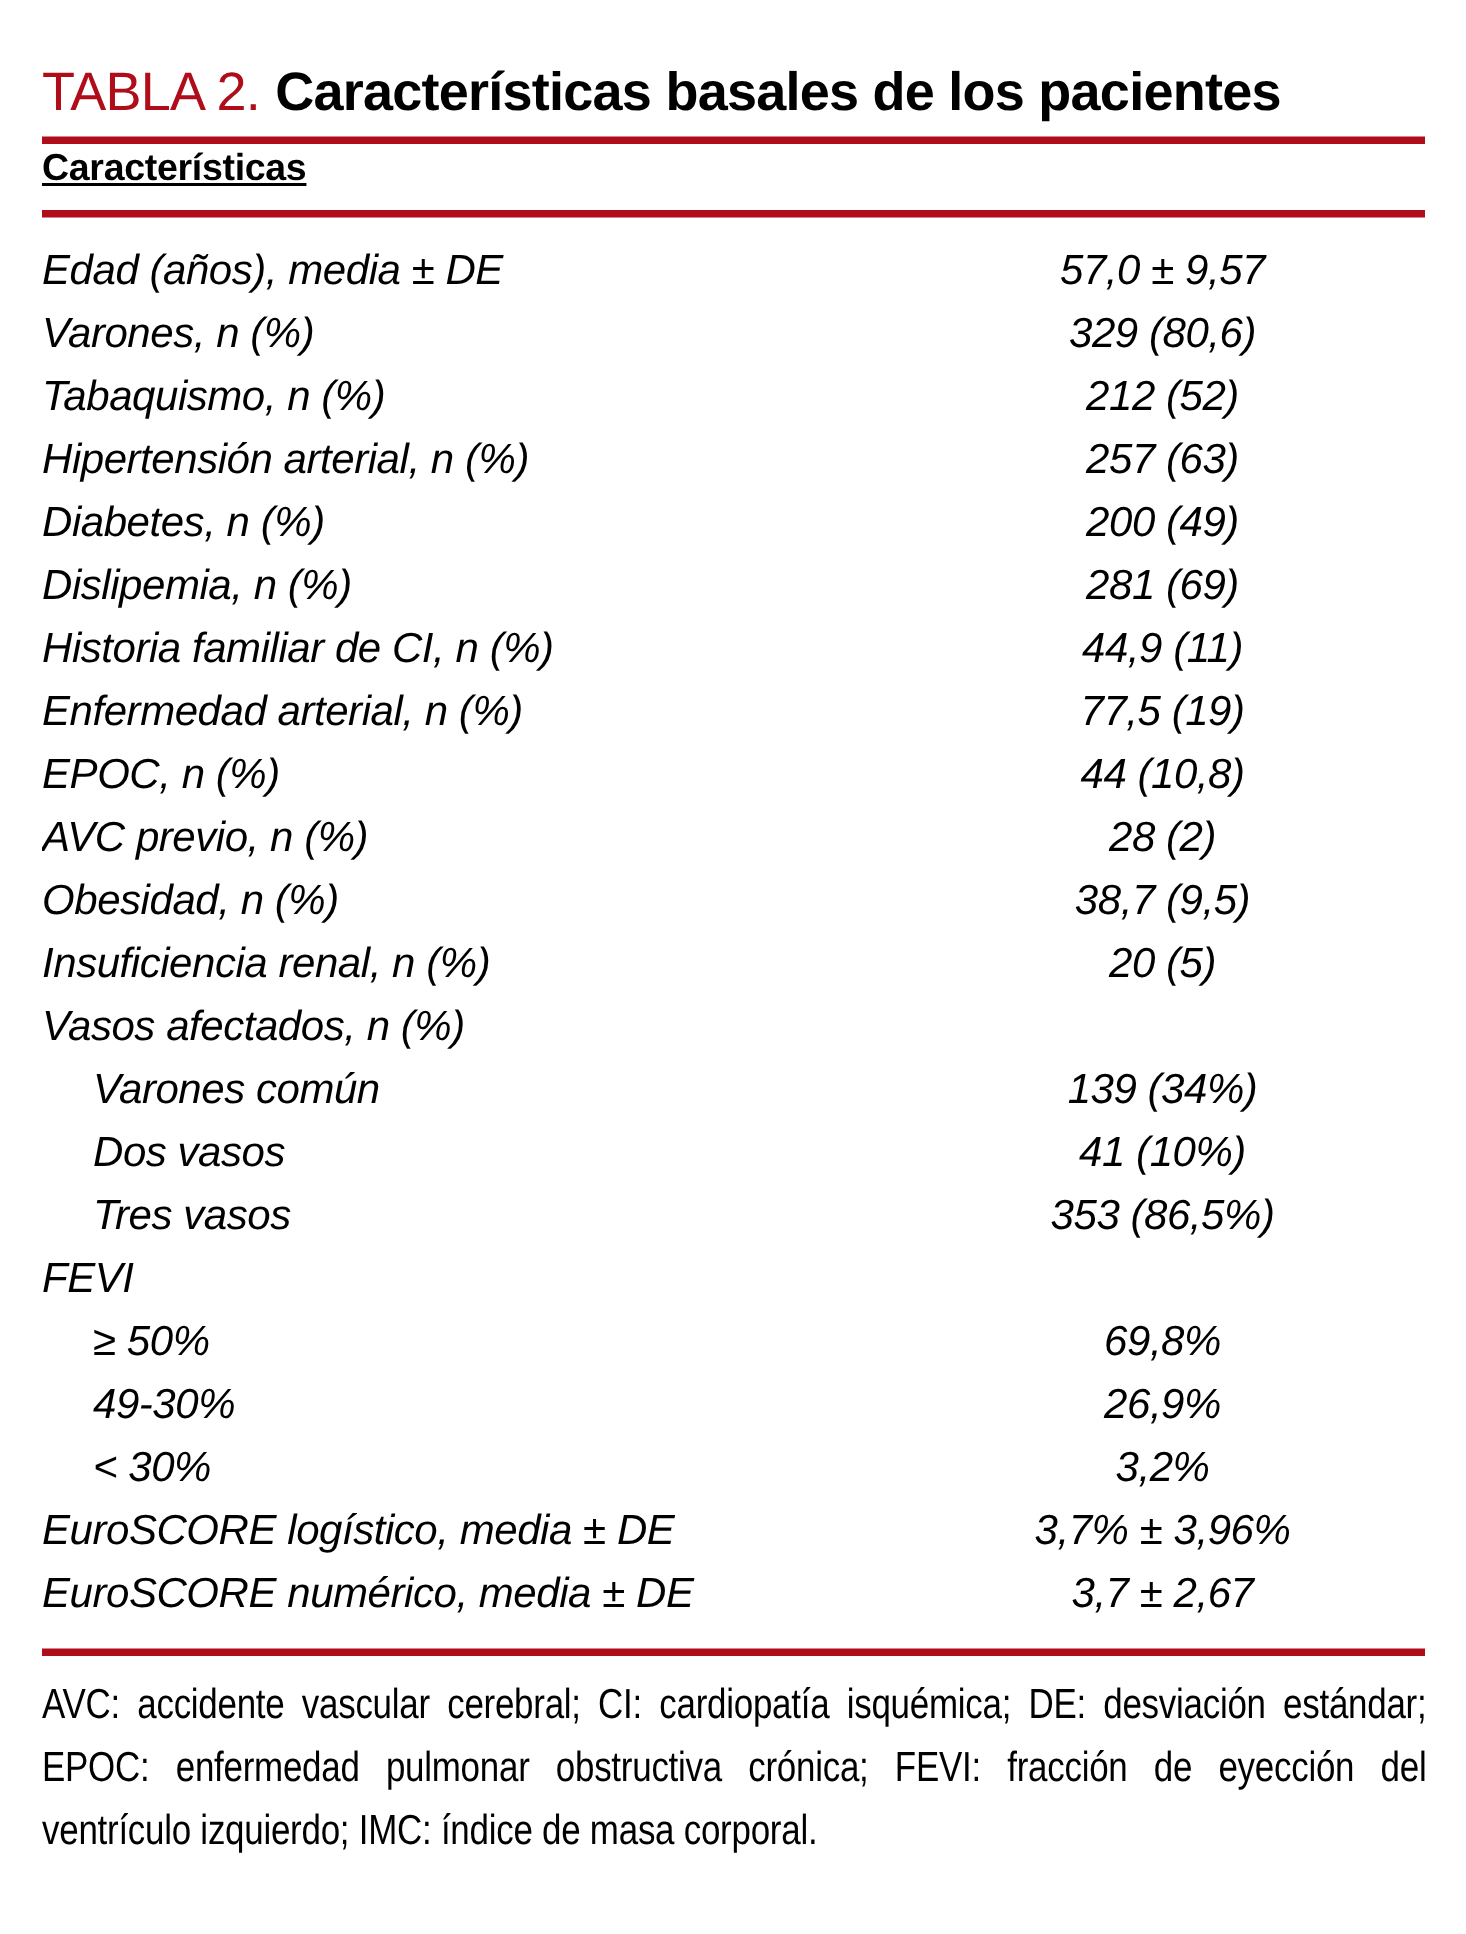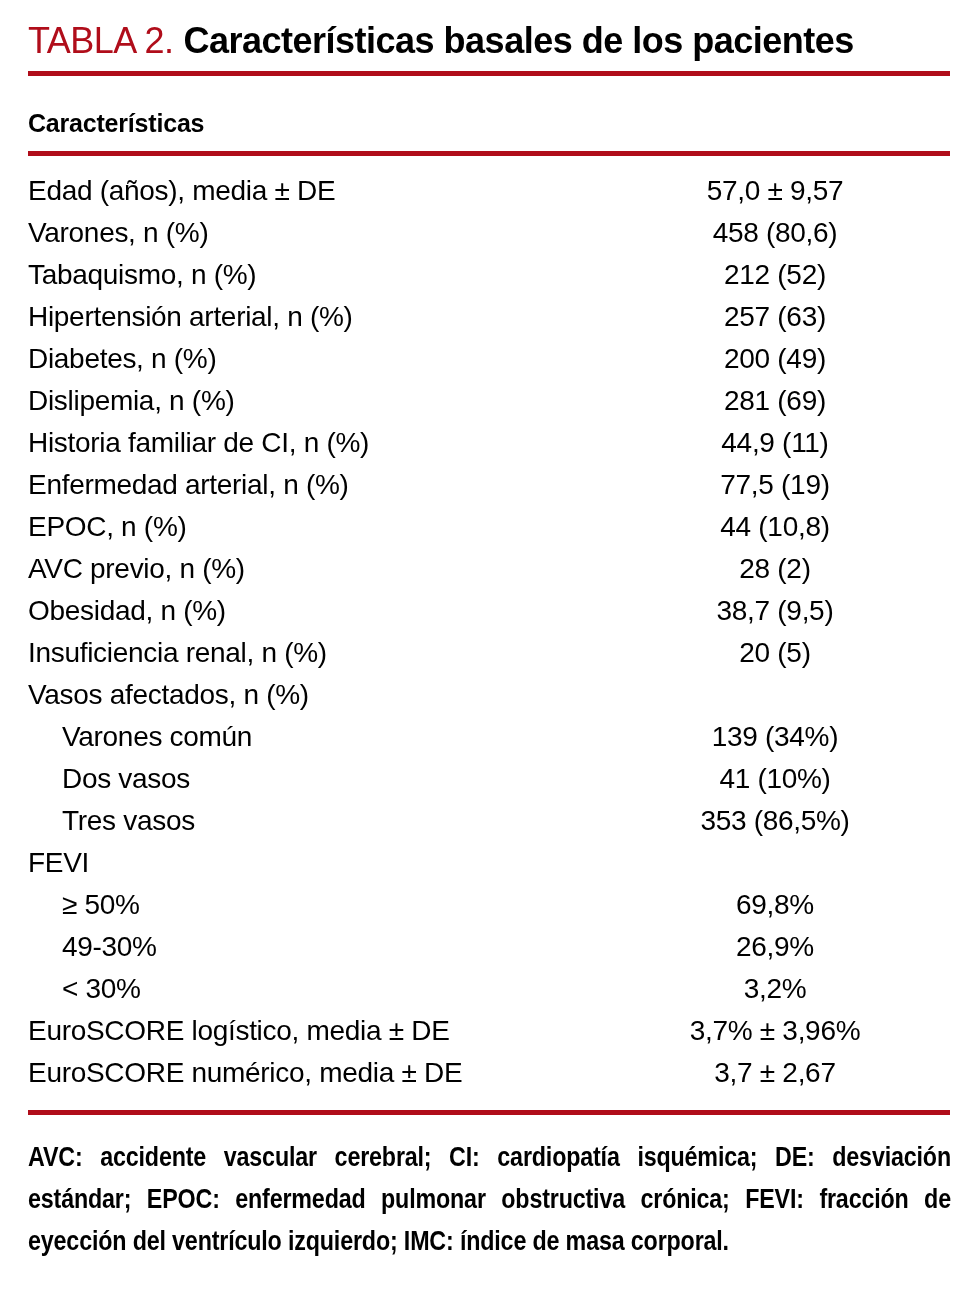--- a/index.html
+++ b/index.html
@@ -8,69 +8,71 @@
     width: 977px;
     height: 1289px;
     box-sizing: border-box;
     padding: 0 27px 0 28px;
     overflow: hidden;
     background: #ffffff;
     font-family: "Liberation Sans", "DejaVu Sans", sans-serif;
     color: #000000;
   }
   .title {
-    margin-top: 20px;
+    margin-top: 40px;
     font-size: 36px;
     line-height: 42px;
     letter-spacing: -0.5px;
     font-weight: 700;
     white-space: nowrap;
   }
   .title .tag {
     color: #b00d1a;
     font-weight: 400;
     margin-right: 10px;
   }
   .rule {
     height: 5px;
     background: #b00d1a;
   }
   .rule-top    { margin-top: 9px; }
   .rule-header { margin-top: 14px; }
   .rule-bottom { margin-top: 16px; }
   .col-header {
-    margin-top: 33px;
+    margin-top: 2px;
     font-size: 25px;
     line-height: 28px;
     font-weight: 700;
     letter-spacing: -0.2px;
+    text-decoration: underline;
   }
   .tbl {
     margin-top: 14px;
     font-size: 28px;
     letter-spacing: -0.3px;
   }
   .trow {
     display: flex;
     align-items: center;
     height: 42px;
     line-height: 42px;
+    font-style: italic;
   }
   .tlabel {
     flex: 1 1 auto;
     white-space: nowrap;
     overflow: hidden;
   }
   .trow.indent .tlabel { padding-left: 34px; }
   .tvalue {
     flex: 0 0 350px;
     text-align: center;
     white-space: nowrap;
   }
-  .footnote { margin-top: 21px; font-weight: bold; }
+  .footnote { margin-top: 11px; }
   .footnote-inner {
     width: 1110px;
     transform: scaleX(0.8315);
     transform-origin: 0 0;
     font-size: 28px;
     line-height: 42px;
     letter-spacing: -0.2px;
     text-align: justify;
   }
 </style>
@@ -89,21 +91,21 @@
 
   <div class="rule rule-header"></div>
 
   <div class="tbl">
       <div class="trow">
         <span class="tlabel">Edad (años), media ± DE</span>
         <span class="tvalue">57,0 ± 9,57</span>
       </div>
       <div class="trow">
         <span class="tlabel">Varones, n (%)</span>
-        <span class="tvalue">458 (80,6)</span>
+        <span class="tvalue">329 (80,6)</span>
       </div>
       <div class="trow">
         <span class="tlabel">Tabaquismo, n (%)</span>
         <span class="tvalue">212 (52)</span>
       </div>
       <div class="trow">
         <span class="tlabel">Hipertensión arterial, n (%)</span>
         <span class="tvalue">257 (63)</span>
       </div>
       <div class="trow">

